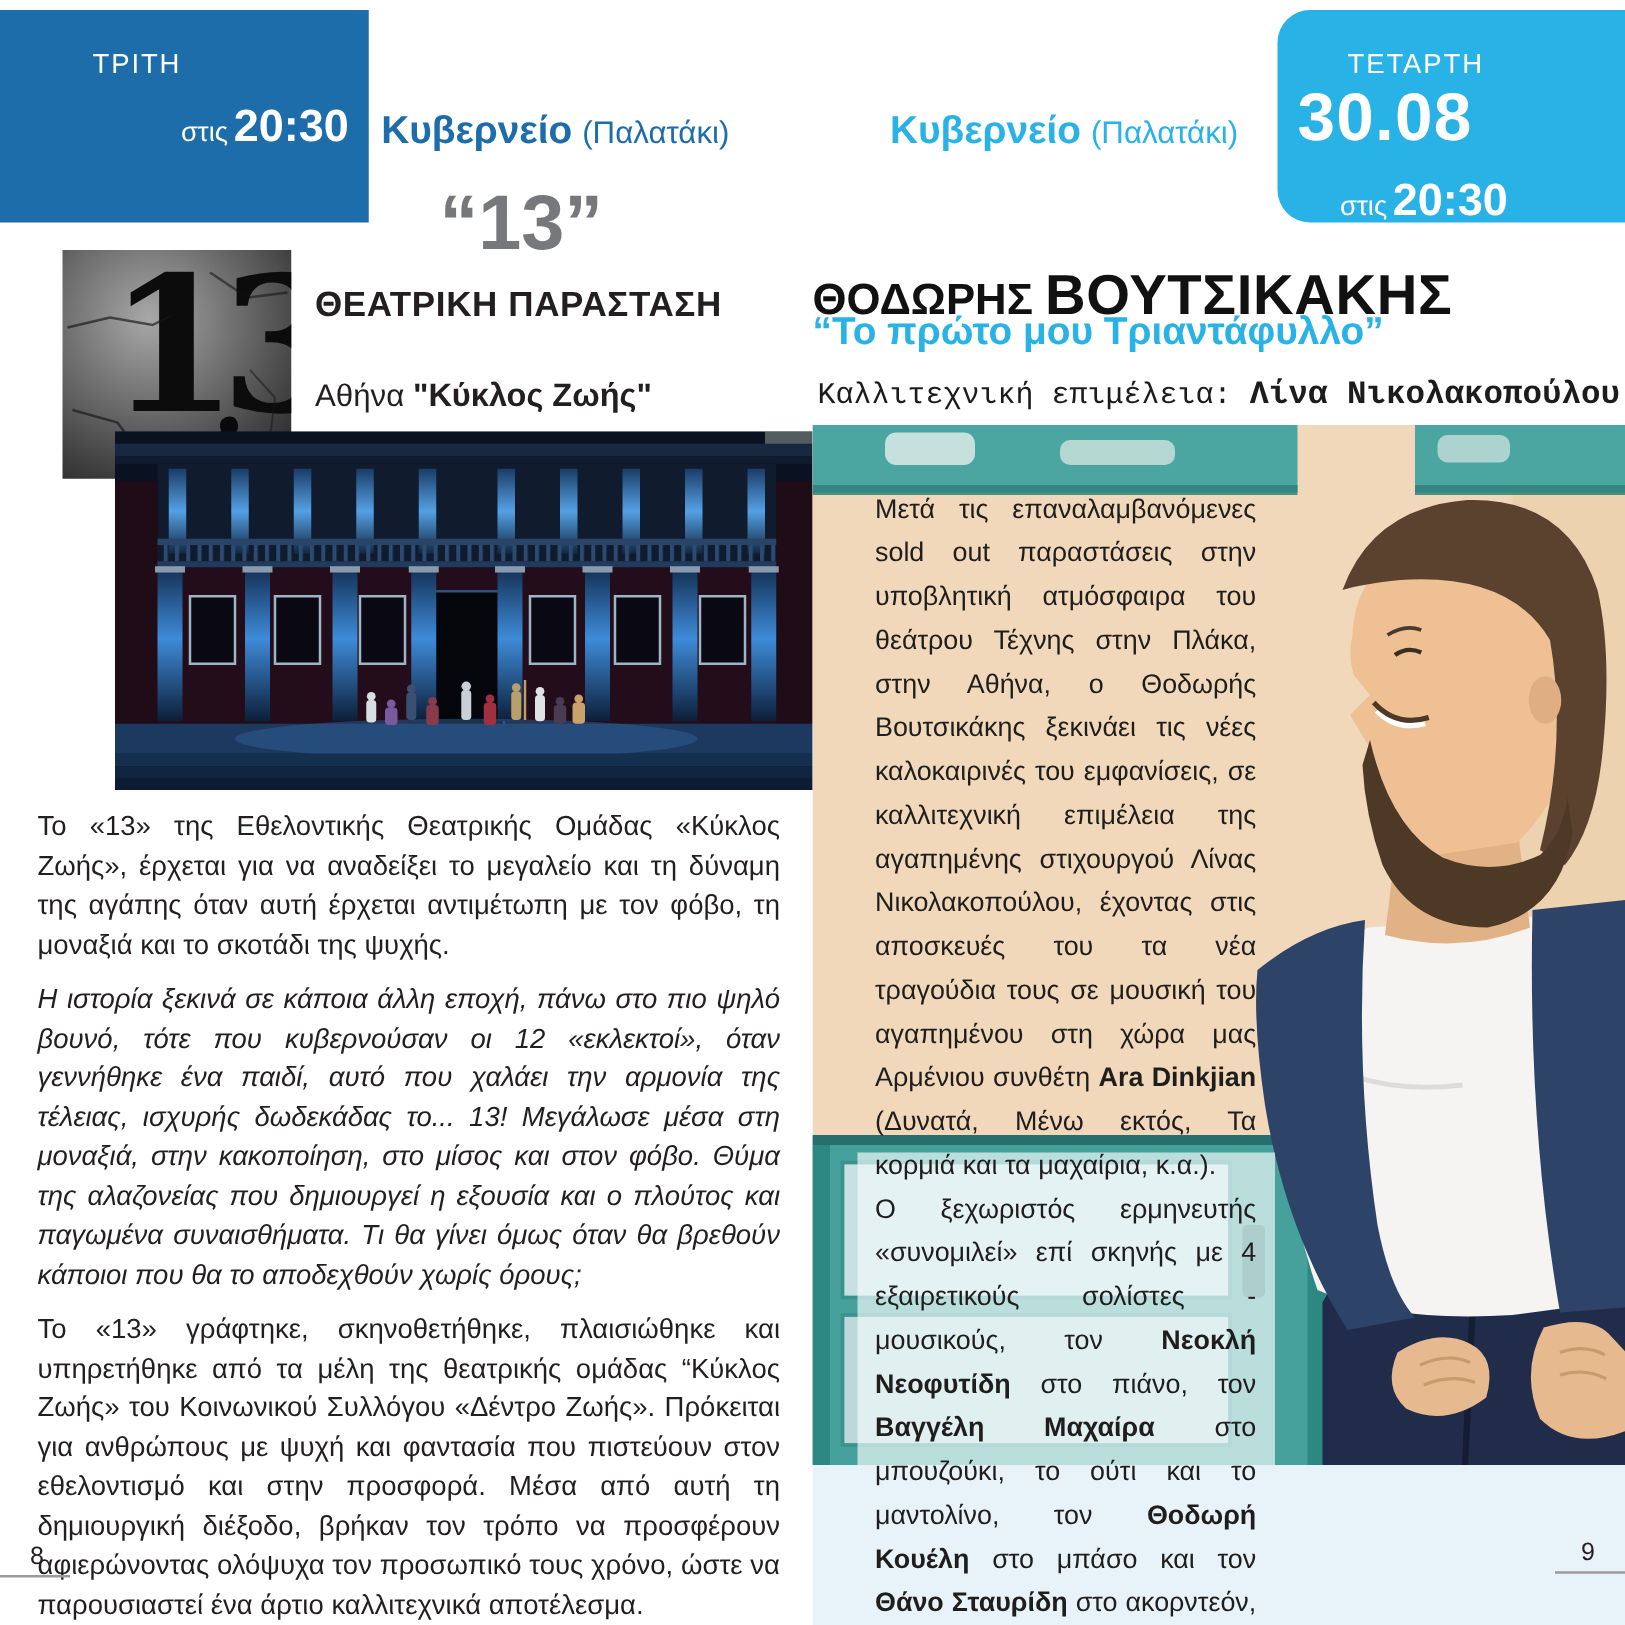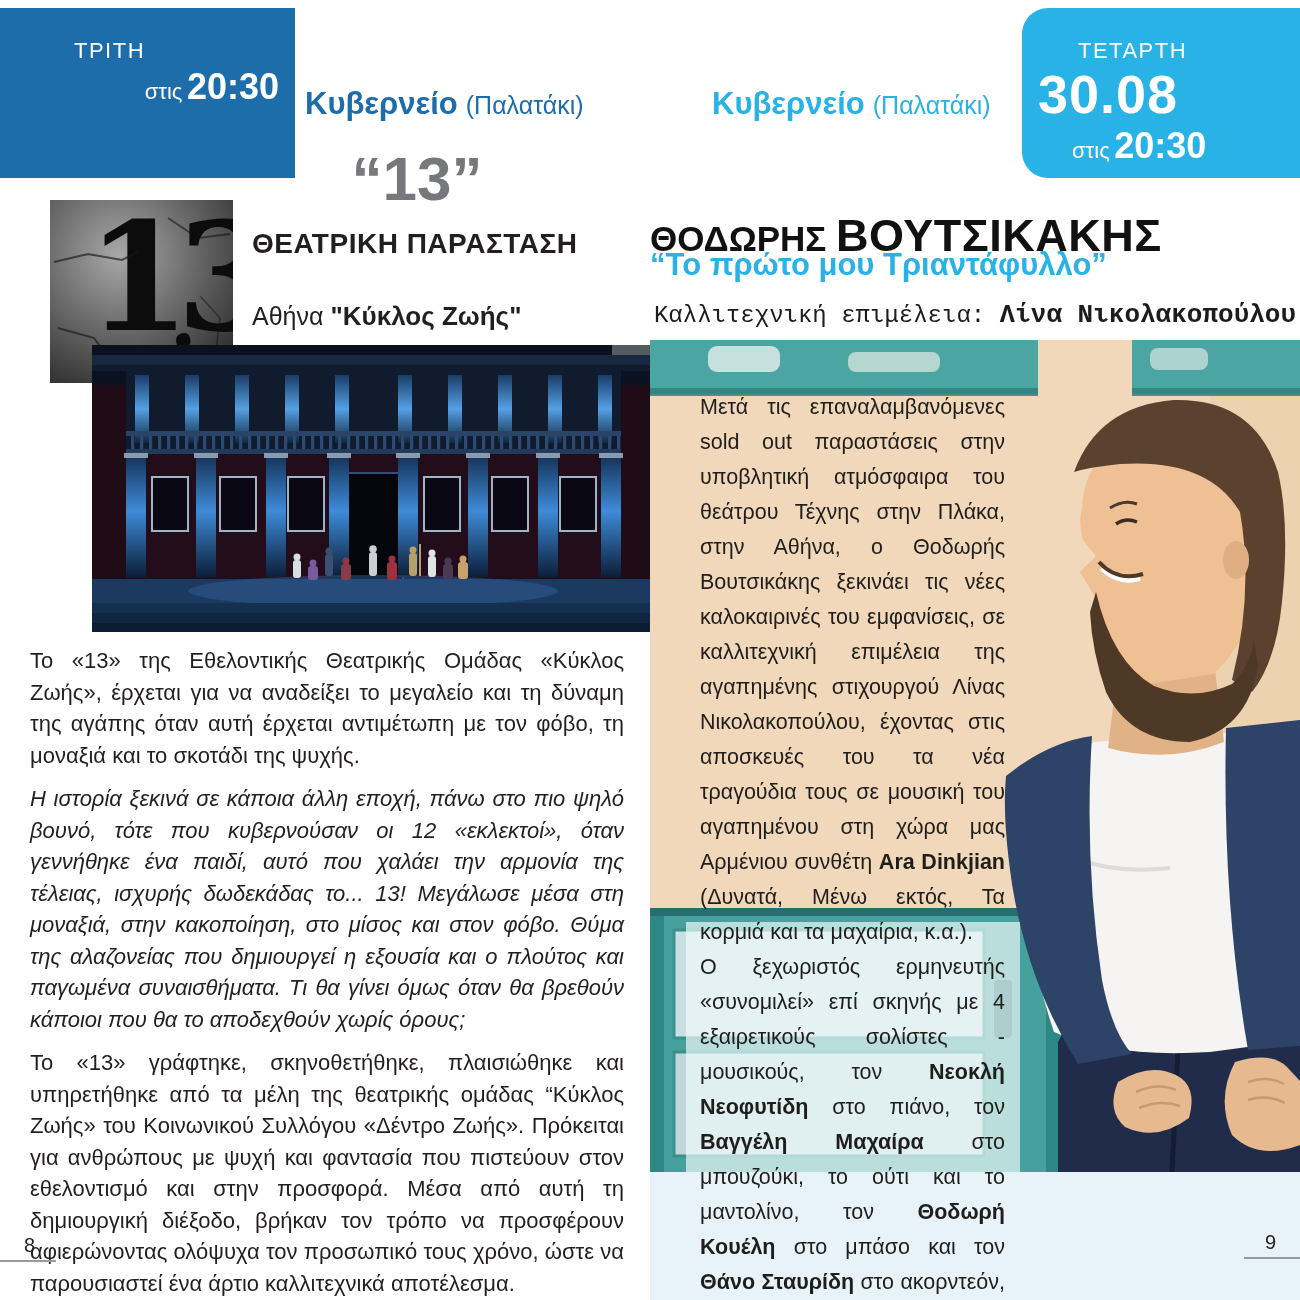--- a/index.html
+++ b/index.html
@@ -11,21 +11,21 @@
   
   .datebox{position:absolute;top:8px;height:170px;color:#fff;}
   .dbL{left:0;width:295px;background:#1d6dab;}
   .dbR{left:372px;width:330px;background:#29b2e6;border-radius:26px;}
   .db-day{font-size:22px;letter-spacing:1.5px;font-weight:500;}
   .dbL .db-day{margin:30px 0 0 74px;}
   .dbR .db-day{margin:30px 0 0 56px;}
   .db-date{font-size:54px;font-weight:800;line-height:1.05;letter-spacing:1px;}
   .dbL .db-date{margin:2px 0 0 66px;}
   .dbR .db-date{margin:2px 0 0 16px;}
-  .db-time{margin-top:2px;}
+  .db-time{margin-top:16px;}
   .dbL .db-time{text-align:right;padding-right:16px;}
   .dbR .db-time{text-align:left;padding-left:50px;}
   .db-stis{font-size:22px;}
   .db-hour{font-size:36px;font-weight:800;}
 
   
   .venue{position:absolute;top:86px;white-space:nowrap;}
   .venL{left:305px;color:#1d6dab;}
   .venR{left:62px;color:#29b2e6;}
   .venue .vname{font-size:31px;font-weight:800;}

